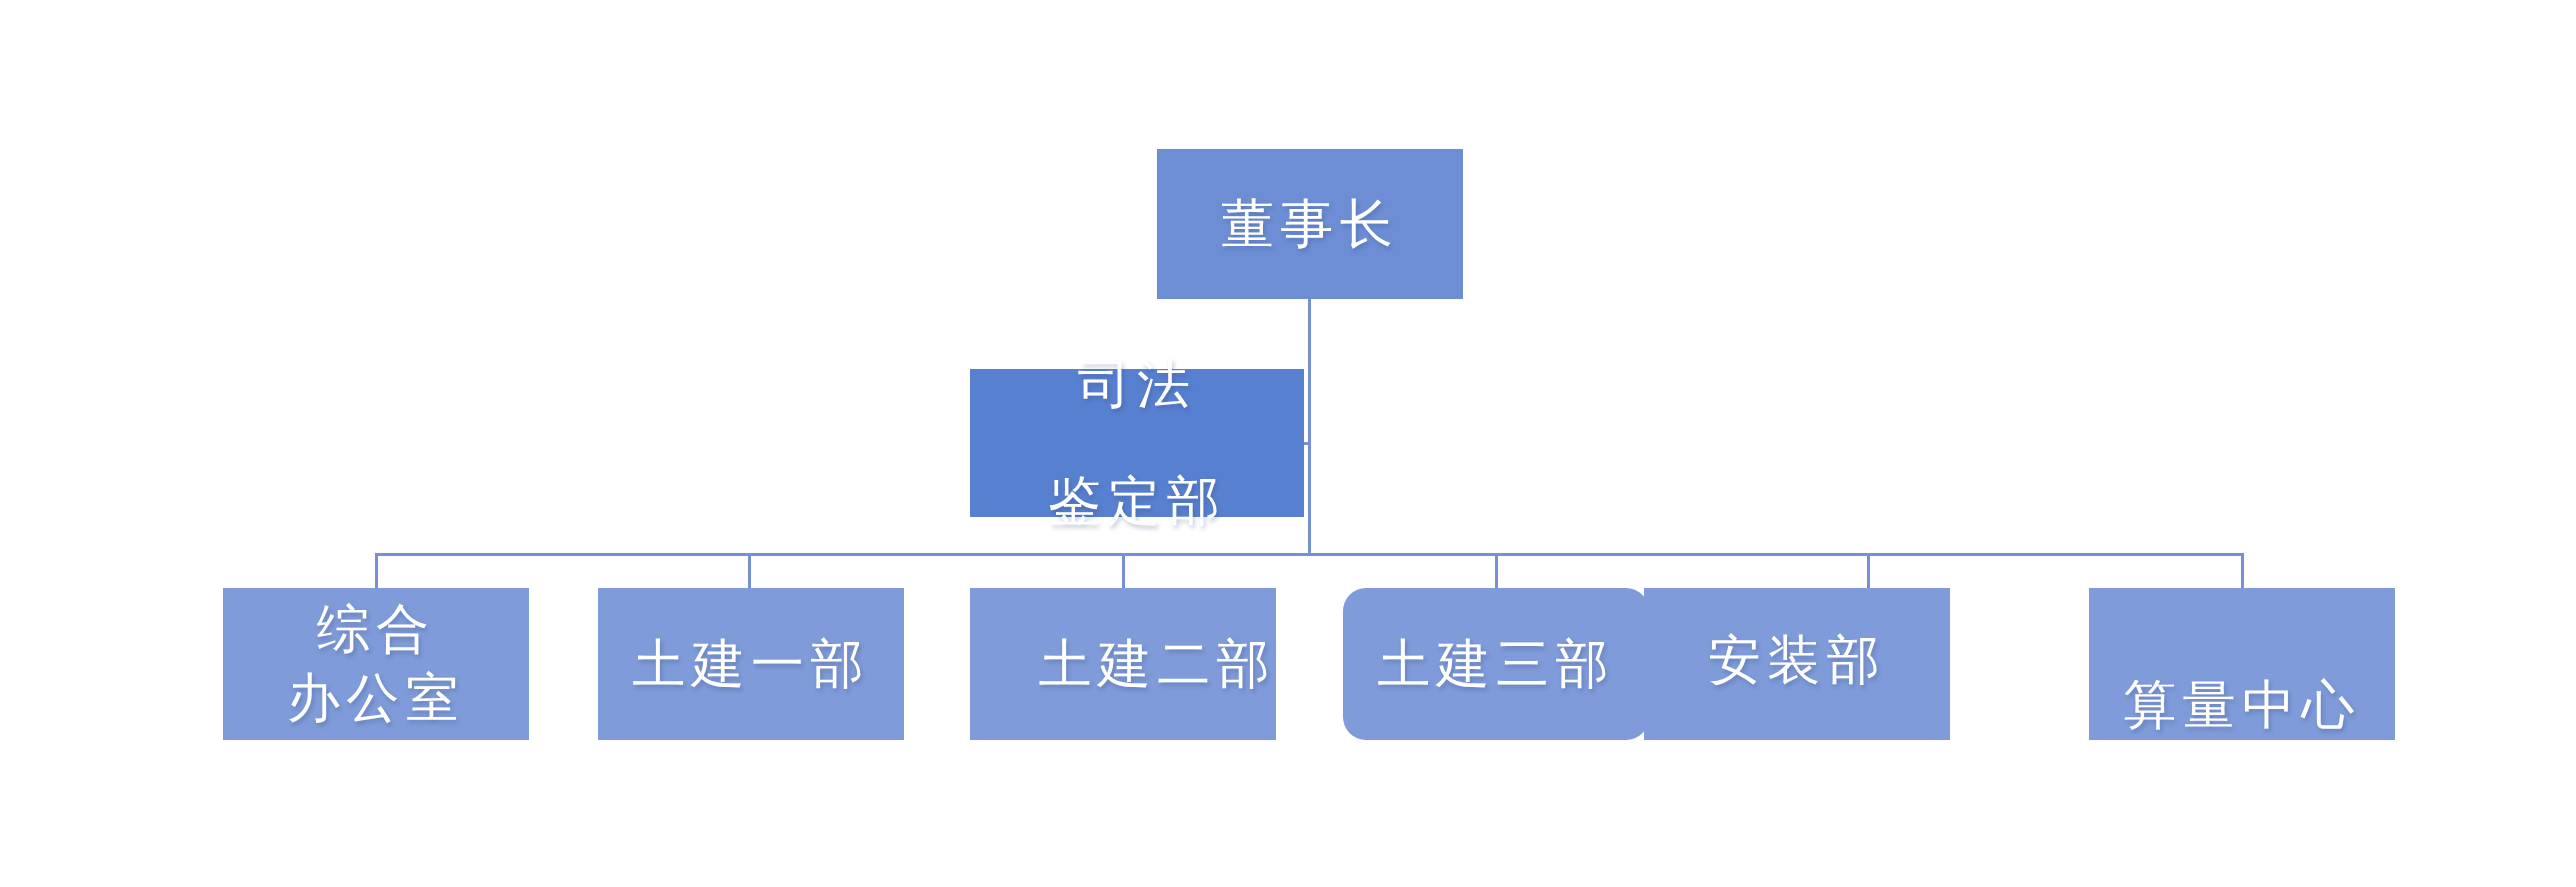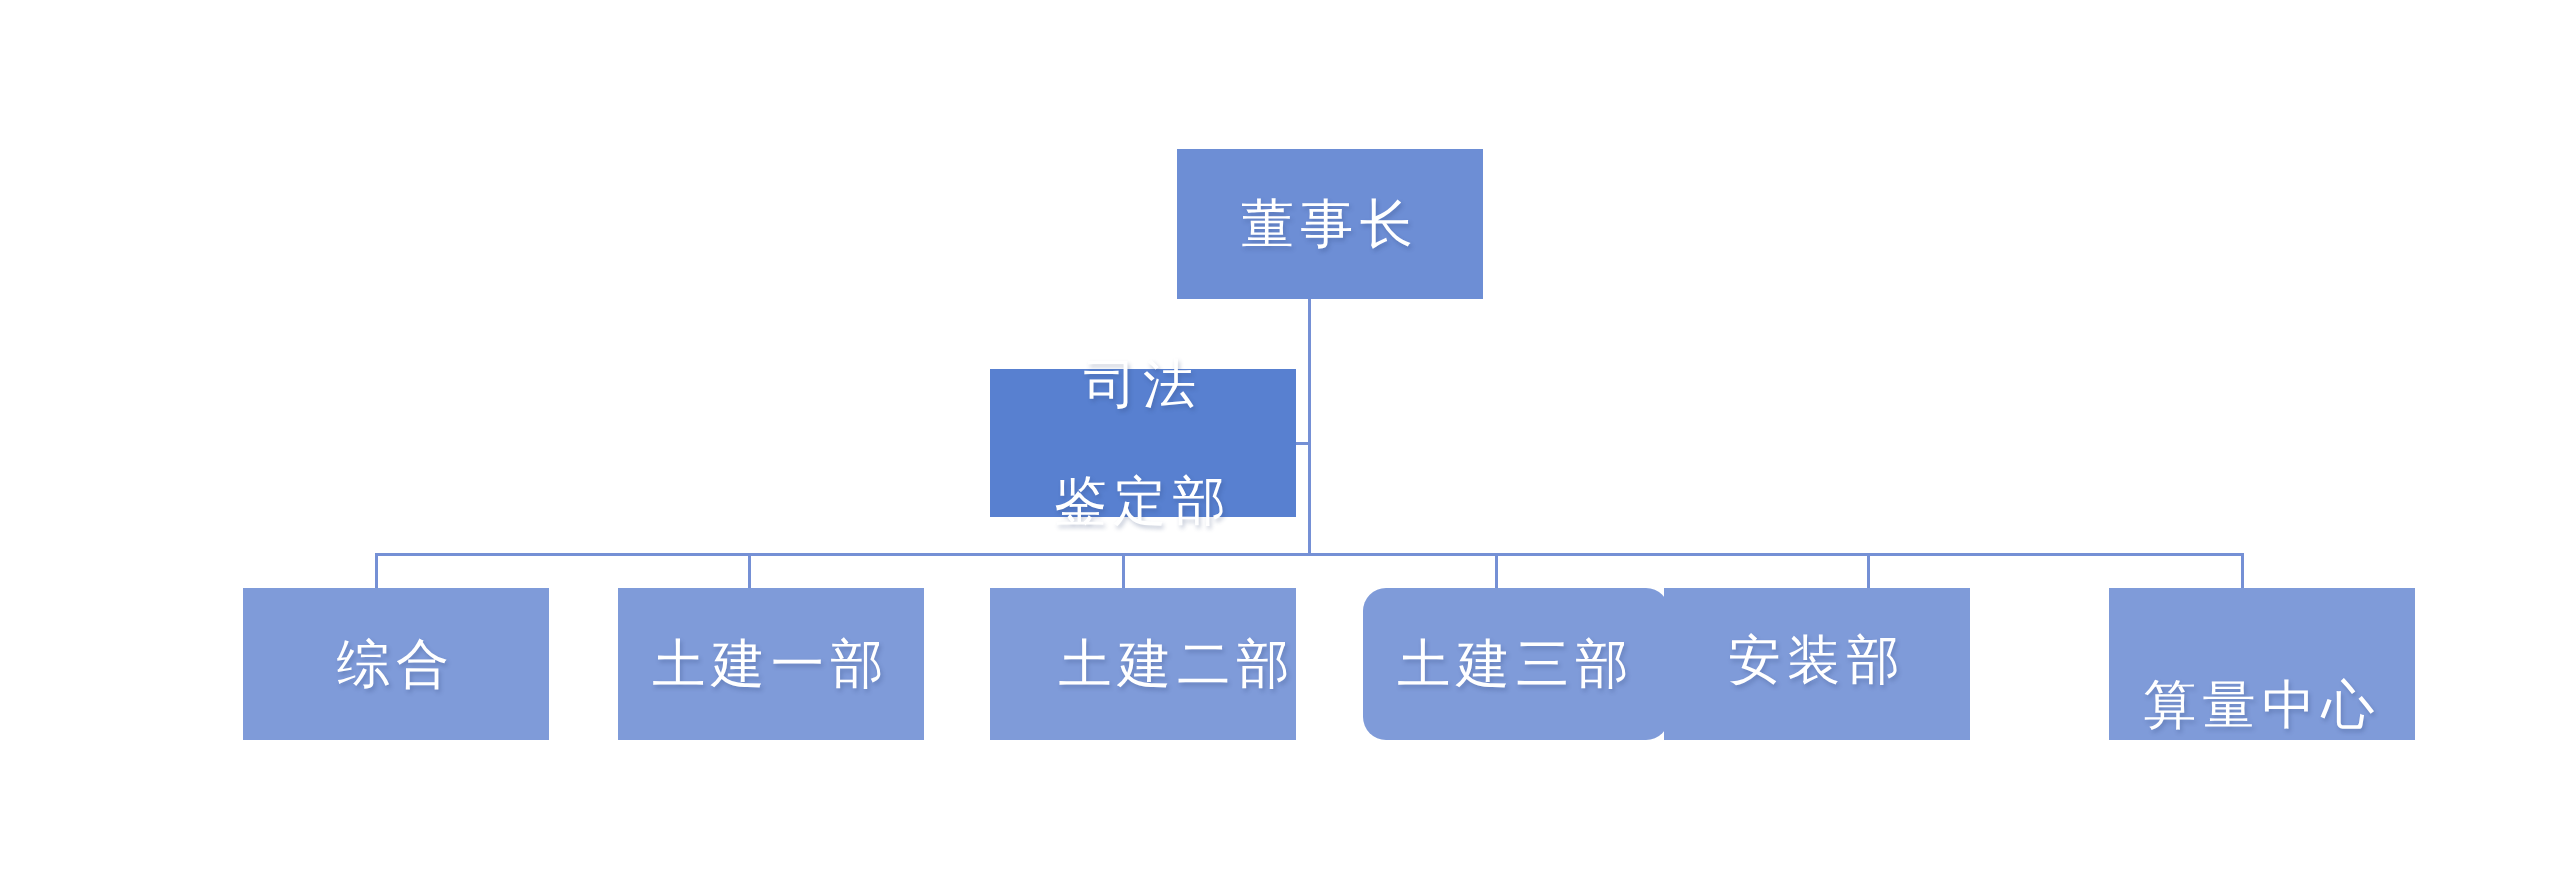--- a/index.html
+++ b/index.html
@@ -26,29 +26,28 @@
     display: flex;
     flex-direction: column;
     align-items: center;
     justify-content: center;
     color: var(--text);
     font-size: 53px;
     line-height: 1.3;
     letter-spacing: 6.4px;
     text-align: center;
     text-shadow: 1.8px 2.8px 4.6px rgba(40, 60, 110, 0.28);
-    margin-left: 20px;
   }
   .node span { display: block; white-space: nowrap; }
   .node--root {
     left: 1157px; top: 149px; width: 306px; height: 150px;
     background: var(--root-fill);
   }
   .node--assistant {
-    left: 970px; top: 369px; width: 306px; height: 148px;
+    left: 970px; top: 369px; width: 334px; height: 148px;
     background: var(--assistant-fill);
     gap: 48px;
   }
   .node--dept {
     top: 588px; width: 306px; height: 152px;
     background: var(--department-fill);
   }
   .node--d0 { left: 223px; }
   .node--d1 { left: 598px; }
   .node--d2 { left: 970px; align-items: flex-end; }
@@ -87,20 +86,21 @@
     <span>董事长</span>
   </div>
 
   <div class="node node--assistant">
     <span>司法</span>
     <span>鉴定部</span>
   </div>
 
   <div class="node node--dept node--d0">
     <span>综合</span>
+    <span>办公室</span>
   </div>
 
   <div class="node node--dept node--d1">
     <span>土建一部</span>
   </div>
 
   <div class="node node--dept node--d2">
     <span>土建二部</span>
   </div>
 

